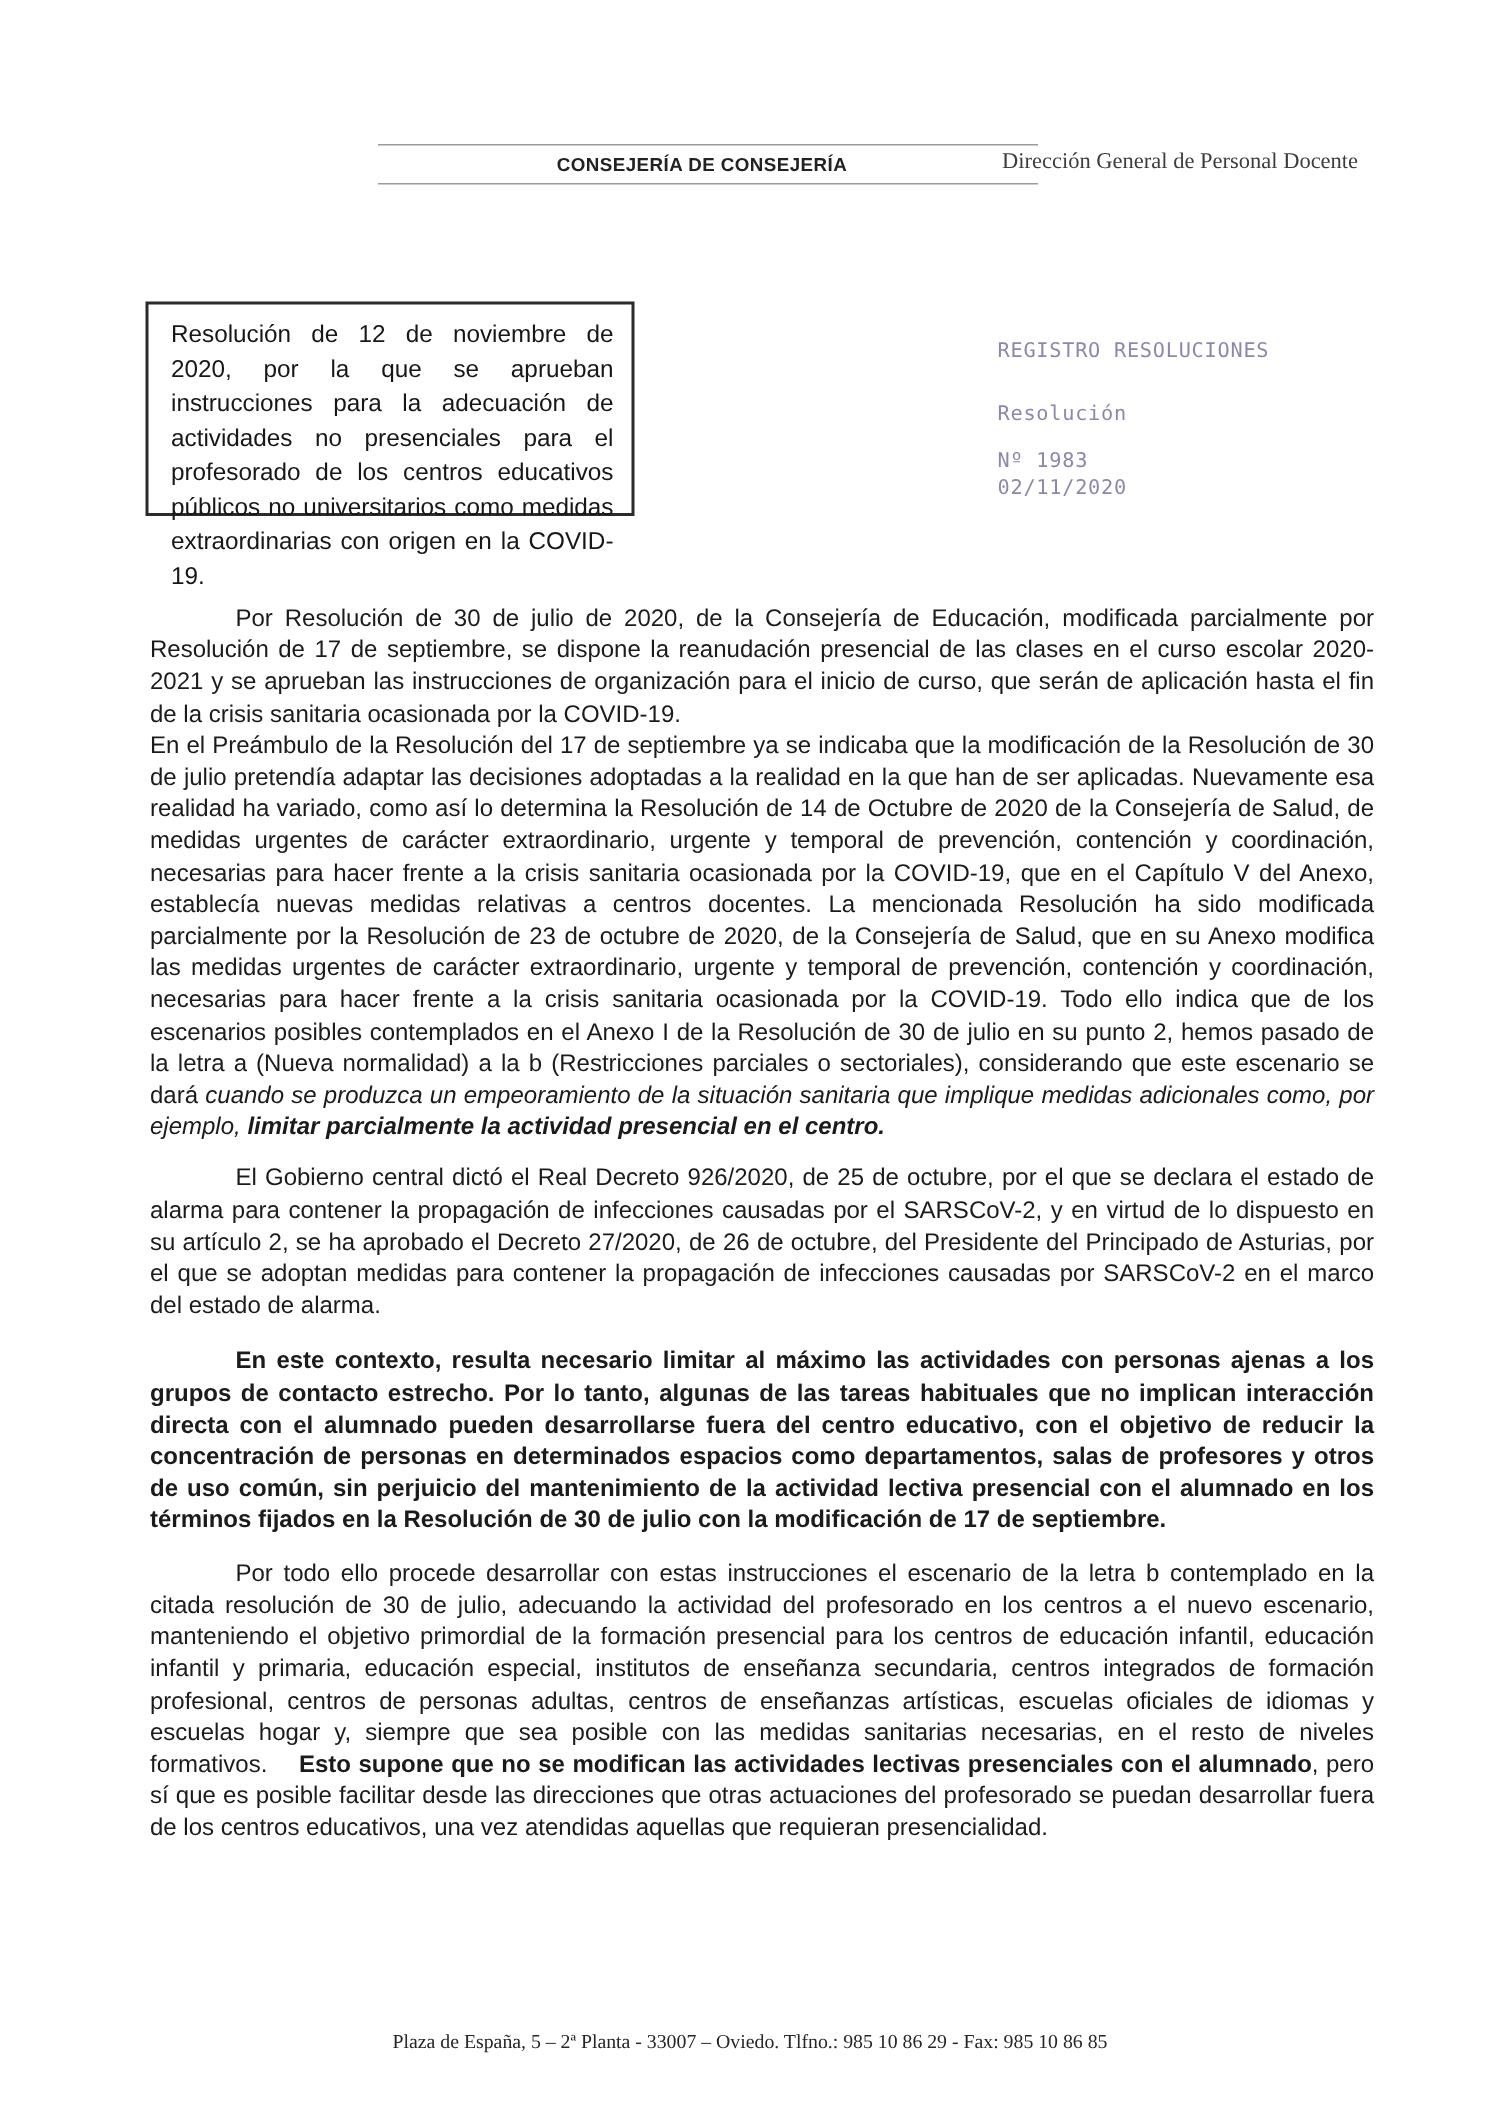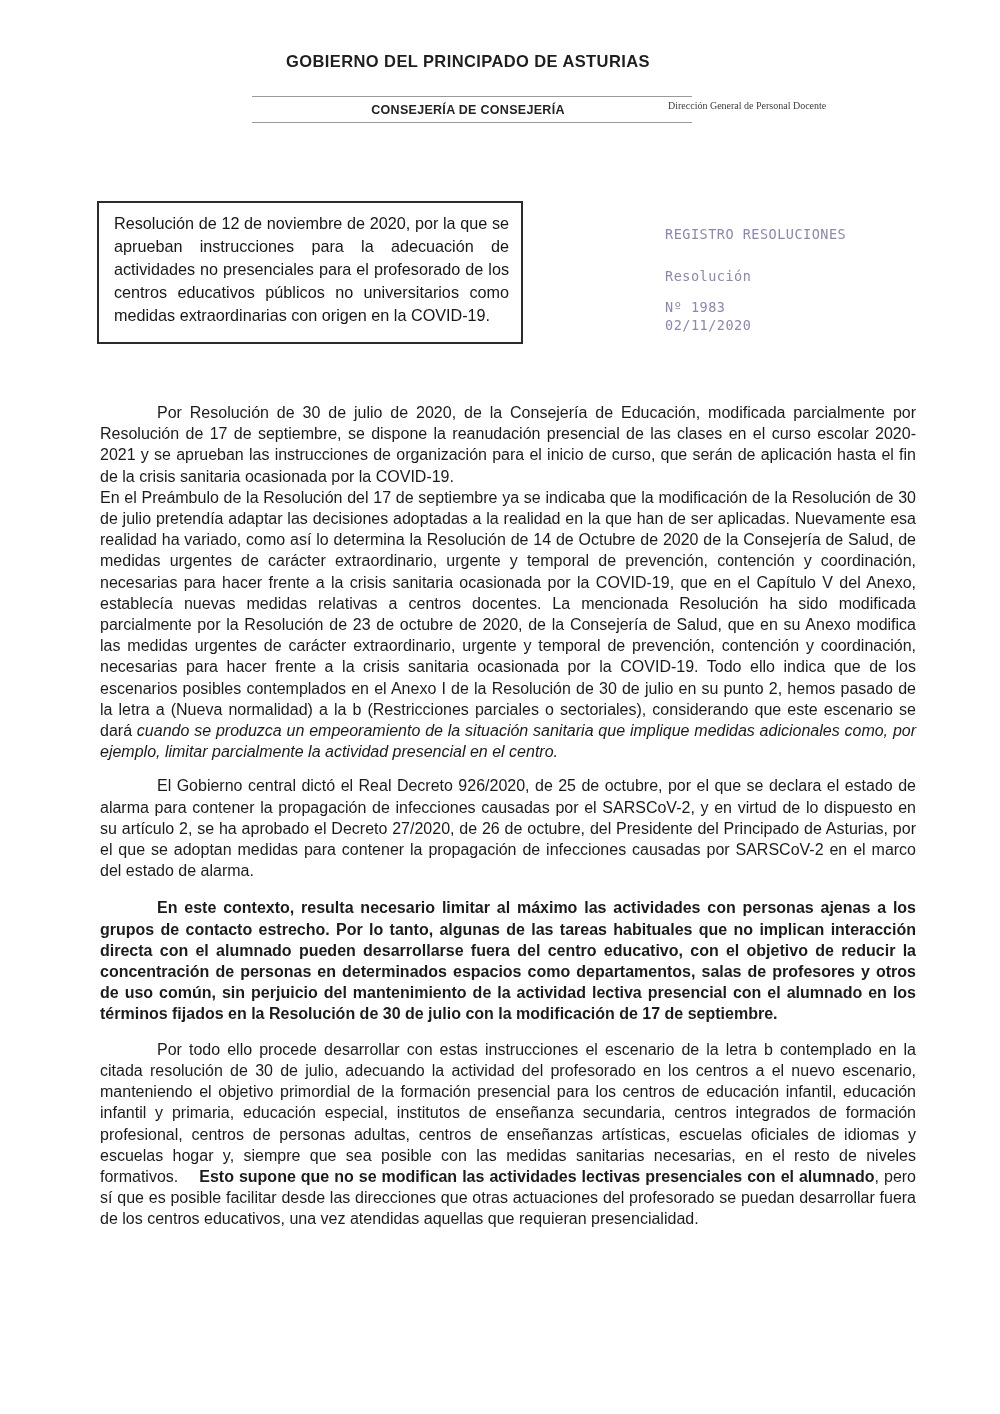--- a/index.html
+++ b/index.html
@@ -49,31 +49,31 @@
     font-weight: 700;
     letter-spacing: 0.3px;
     color: #222222;
   }
   .directorate {
     position: absolute;
     top: 100px;
     left: 668px;
     width: 250px;
     font-family: "Liberation Serif", serif;
-    font-size: 10px;
+    font-size: 15px;
     color: #3c3c3c;
     white-space: nowrap;
   }
 
   
   .res-box {
     position: absolute;
     left: 97px;
     top: 201px;
-    width: 426px;
+    width: 326px;
     height: 143px;
     border: 2px solid #2b2b2b;
     box-sizing: border-box;
     padding: 9px 12px 0 15px;
     font-size: 16.2px;
     line-height: 23px;
     text-align: justify;
     color: #171717;
   }
 
@@ -104,41 +104,40 @@
     text-align: justify;
     color: #1b1b1b;
   }
   .doc-body p { margin: 0; }
   .indent { text-indent: 57px; }
   .para-gap  { margin-top: 13px !important; }
   .para-gap2 { margin-top: 16px !important; }
   .para-gap3 { margin-top: 14px !important; }
   .bold-para { font-weight: 700; }
   .em-span   { font-style: italic; }
-  .em-bold-span { font-style: italic; font-weight: 400; }
+  .em-bold-span { font-style: italic; font-weight: 700; }
   .bold-span { font-weight: 700; margin-left: 16px; }
 
   
   .footer {
     position: absolute;
     top: 1353px;
     left: 0;
     width: 1000px;
     text-align: center;
     font-family: "Liberation Serif", serif;
     font-size: 13.2px;
     color: #262626;
   }
 </style>
 </head>
 <body>
 
 <div class="page">
 
-  <div class="gov-title">GOBIERNO DEL PRINCIPADO DE ASTURIAS</div>
   <div class="hr-line hr-top"></div>
   <div class="dept-title">CONSEJERÍA DE CONSEJERÍA</div>
   <div class="directorate">Dirección General de Personal Docente</div>
   <div class="hr-line hr-bottom"></div>
 
   <div class="res-box">
     <span>Resolución de 12 de noviembre de 2020, por la que se aprueban instrucciones para la adecuación de actividades no presenciales para el profesorado de los centros educativos públicos no universitarios como medidas extraordinarias con origen en la COVID-19.</span>
   </div>
 
   <div class="stamp">
@@ -149,14 +148,15 @@
   </div>
 
   <div class="doc-body">
     <p class="indent">Por Resolución de 30 de julio de 2020, de la Consejería de Educación, modificada parcialmente por Resolución de 17 de septiembre, se dispone la reanudación presencial de las clases en el curso escolar 2020-2021 y se aprueban las instrucciones de organización para el inicio de curso, que serán de aplicación hasta el fin de la crisis sanitaria ocasionada por la COVID-19.</p>
     <p><span>En el Preámbulo de la Resolución del 17 de septiembre ya se indicaba que la modificación de la Resolución de 30 de julio pretendía adaptar las decisiones adoptadas a la realidad en la que han de ser aplicadas. Nuevamente esa realidad ha variado, como así lo determina la Resolución de 14 de Octubre de 2020 de la Consejería de Salud, de medidas urgentes de carácter extraordinario, urgente y temporal de prevención, contención y coordinación, necesarias para hacer frente a la crisis sanitaria ocasionada por la COVID-19, que en el Capítulo V del Anexo, establecía nuevas medidas relativas a centros docentes. La mencionada Resolución ha sido modificada parcialmente por la Resolución de 23 de octubre de 2020, de la Consejería de Salud, que en su Anexo  modifica las medidas urgentes de carácter extraordinario, urgente y temporal de prevención, contención y coordinación, necesarias para hacer frente a la crisis sanitaria ocasionada por la COVID-19. Todo ello indica que de los escenarios posibles contemplados en el Anexo I de la Resolución de 30 de julio en su punto 2, hemos pasado de la letra a (Nueva normalidad) a la b (Restricciones parciales o sectoriales), considerando que este escenario se dará </span><span class="em-span">cuando se produzca un empeoramiento de la situación sanitaria que implique medidas adicionales como, por ejemplo, </span><span class="em-bold-span">limitar parcialmente la actividad presencial en el centro.</span></p>
     <p class="indent para-gap">El Gobierno central dictó el Real Decreto 926/2020, de 25 de octubre, por el que se declara el estado de alarma para contener la propagación de infecciones causadas por el SARSCoV-2, y en virtud de lo dispuesto en su artículo 2, se ha aprobado el Decreto 27/2020, de 26 de octubre, del Presidente del Principado de Asturias, por el que se adoptan medidas para contener la propagación de infecciones causadas por SARSCoV-2 en el marco del estado de alarma.</p>
     <p class="indent para-gap2 bold-para">En este contexto, resulta necesario limitar al máximo las actividades con personas ajenas a los grupos de contacto estrecho. Por lo tanto, algunas de las tareas habituales que no implican interacción directa con el alumnado pueden desarrollarse fuera del centro educativo, con el objetivo de reducir la concentración de personas en determinados espacios como departamentos, salas de profesores y otros de uso común, sin perjuicio del mantenimiento de la actividad lectiva presencial con el alumnado en los términos fijados en la Resolución de 30 de julio con la modificación de 17 de septiembre.</p>
     <p class="indent para-gap3"><span>Por todo ello procede desarrollar con estas instrucciones el escenario de la letra b contemplado en la citada resolución de 30 de julio,  adecuando  la actividad del profesorado en los centros a el nuevo escenario, manteniendo el objetivo  primordial de la formación presencial para los centros de educación infantil, educación infantil y primaria, educación especial, institutos de enseñanza secundaria, centros integrados de formación profesional, centros de personas adultas, centros de enseñanzas artísticas, escuelas oficiales de idiomas y escuelas hogar y, siempre que sea posible con las medidas sanitarias necesarias, en el resto de niveles formativos. </span><span class="bold-span">Esto supone que no se modifican las actividades lectivas presenciales con el alumnado</span><span>, pero sí que es posible facilitar desde las direcciones que otras actuaciones del profesorado se puedan desarrollar fuera de los centros educativos, una vez atendidas aquellas que requieran presencialidad.</span></p>
   </div>
 
+  <div class="footer">Plaza de España, 5 – 2ª Planta - 33007 – Oviedo. Tlfno.: 985 10 86 29 - Fax: 985 10 86 85</div>
 
 </div>
 
 </body></html>

